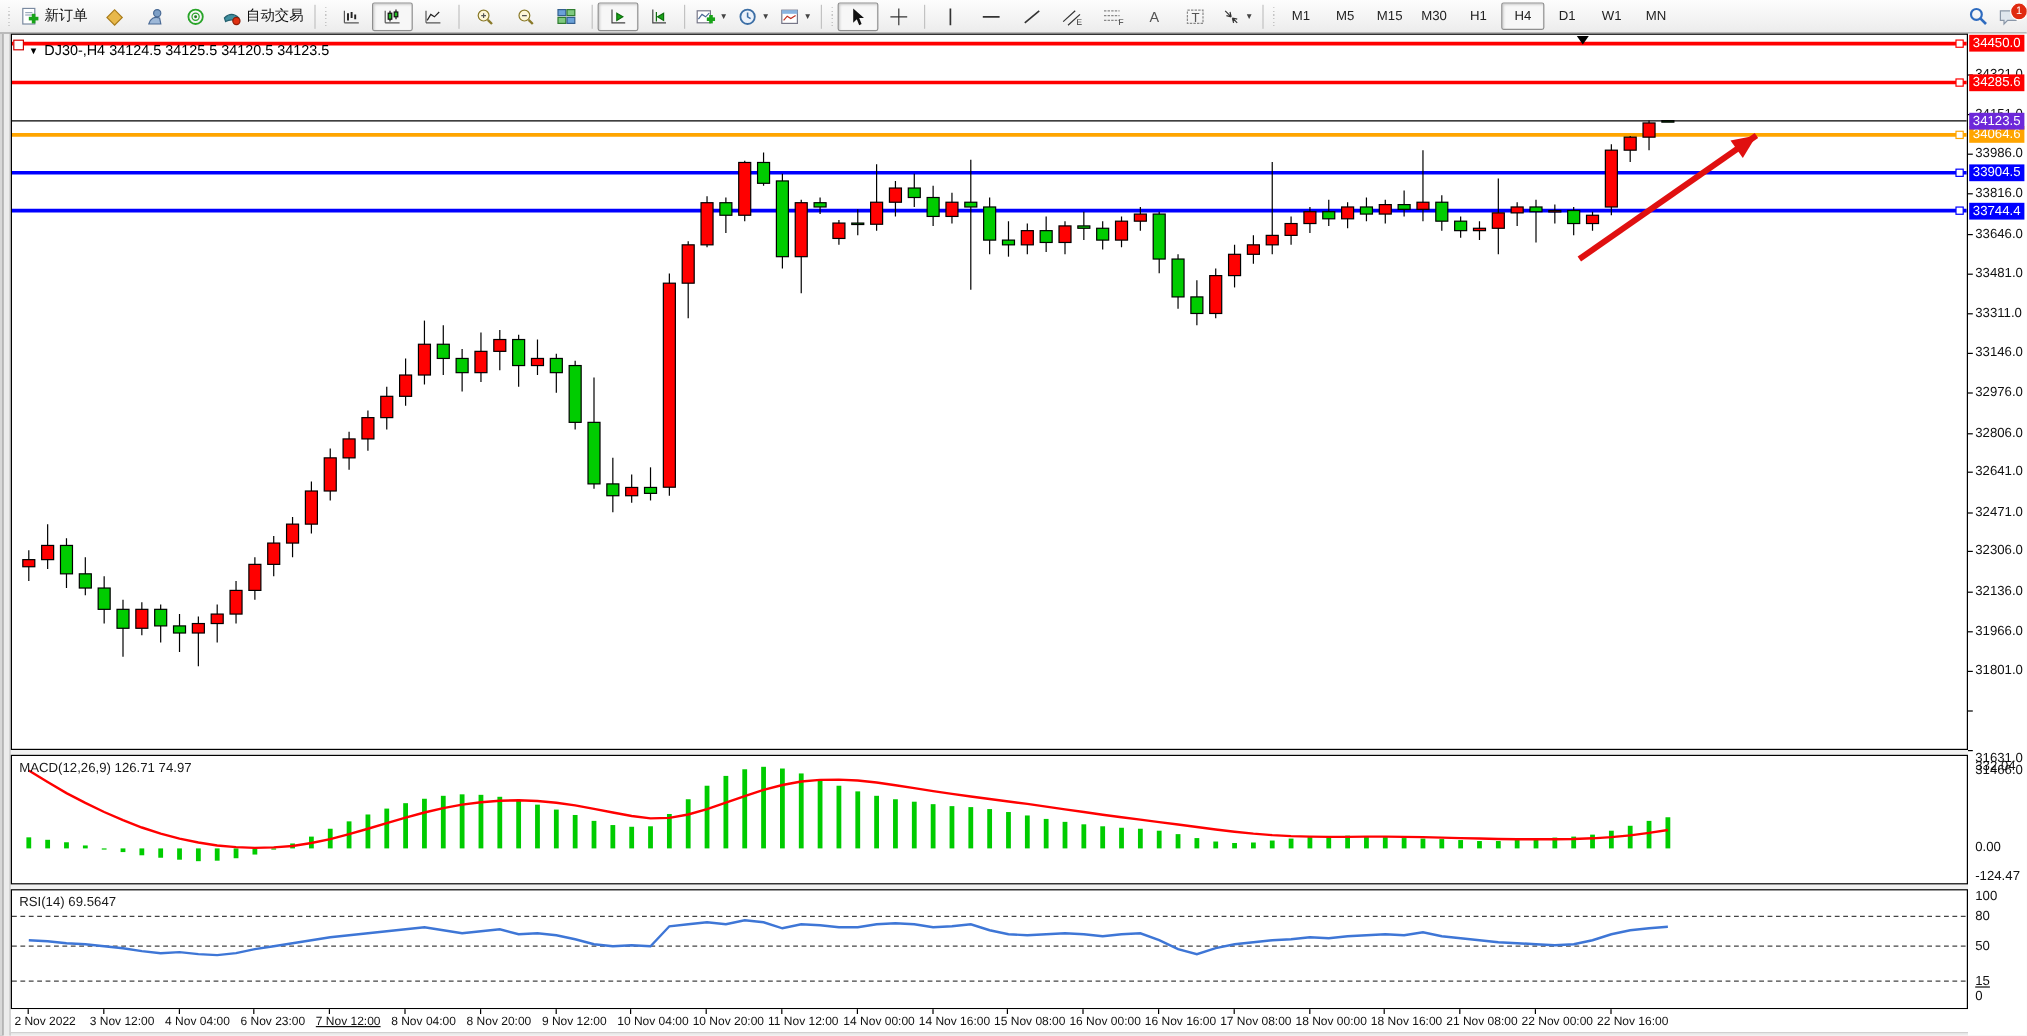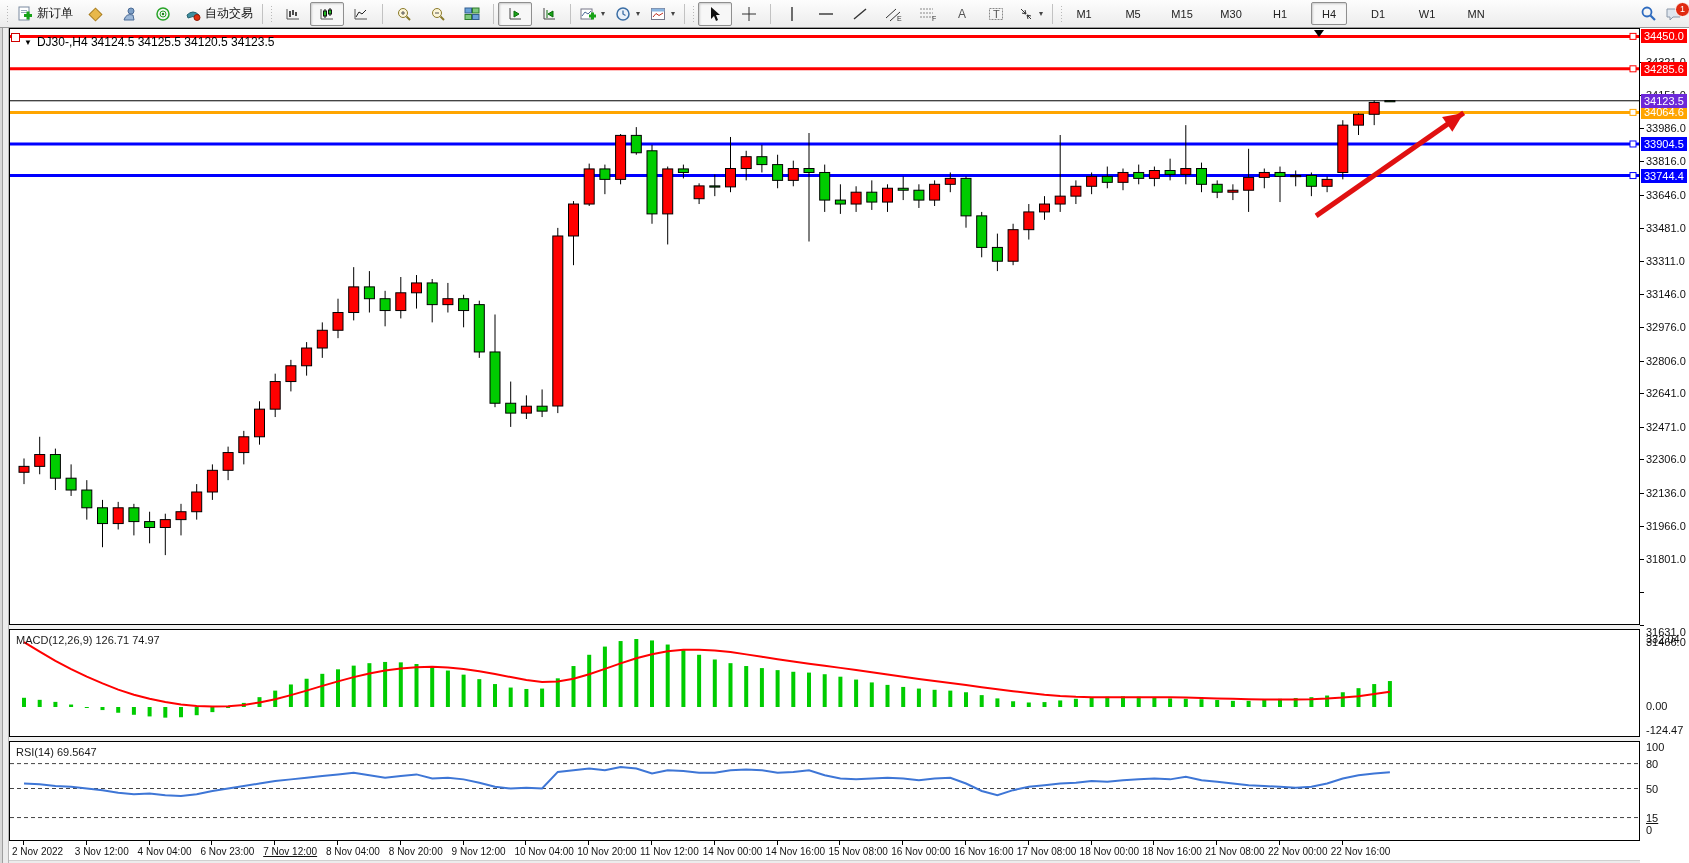--- a/index.html
+++ b/index.html
@@ -292,21 +292,21 @@
             <path d="M3 3 l5 5 M8 8 l-1 -4 M8 8 l-4 -1" stroke="#333"></path>
             <path d="M13 13 l-4 -4 M9 9 l1 4 M9 9 l4 1" stroke="#333"></path>
           </svg>
       </span>
       <span class="dd">▾</span>
     </div>
 
     <div class="sep"></div>
     <div class="grip"></div>
 
-    <div id="tf-group" style="display:flex;align-items:center;gap:13px;">
+    <div id="tf-group" style="display:flex;align-items:center;gap:1px;">
         <div class="tbtn tf">M1</div>
         <div class="tbtn tf">M5</div>
         <div class="tbtn tf">M15</div>
         <div class="tbtn tf">M30</div>
         <div class="tbtn tf">H1</div>
         <div class="tbtn tf active">H4</div>
         <div class="tbtn tf">D1</div>
         <div class="tbtn tf">W1</div>
         <div class="tbtn tf">MN</div>
       </div>

